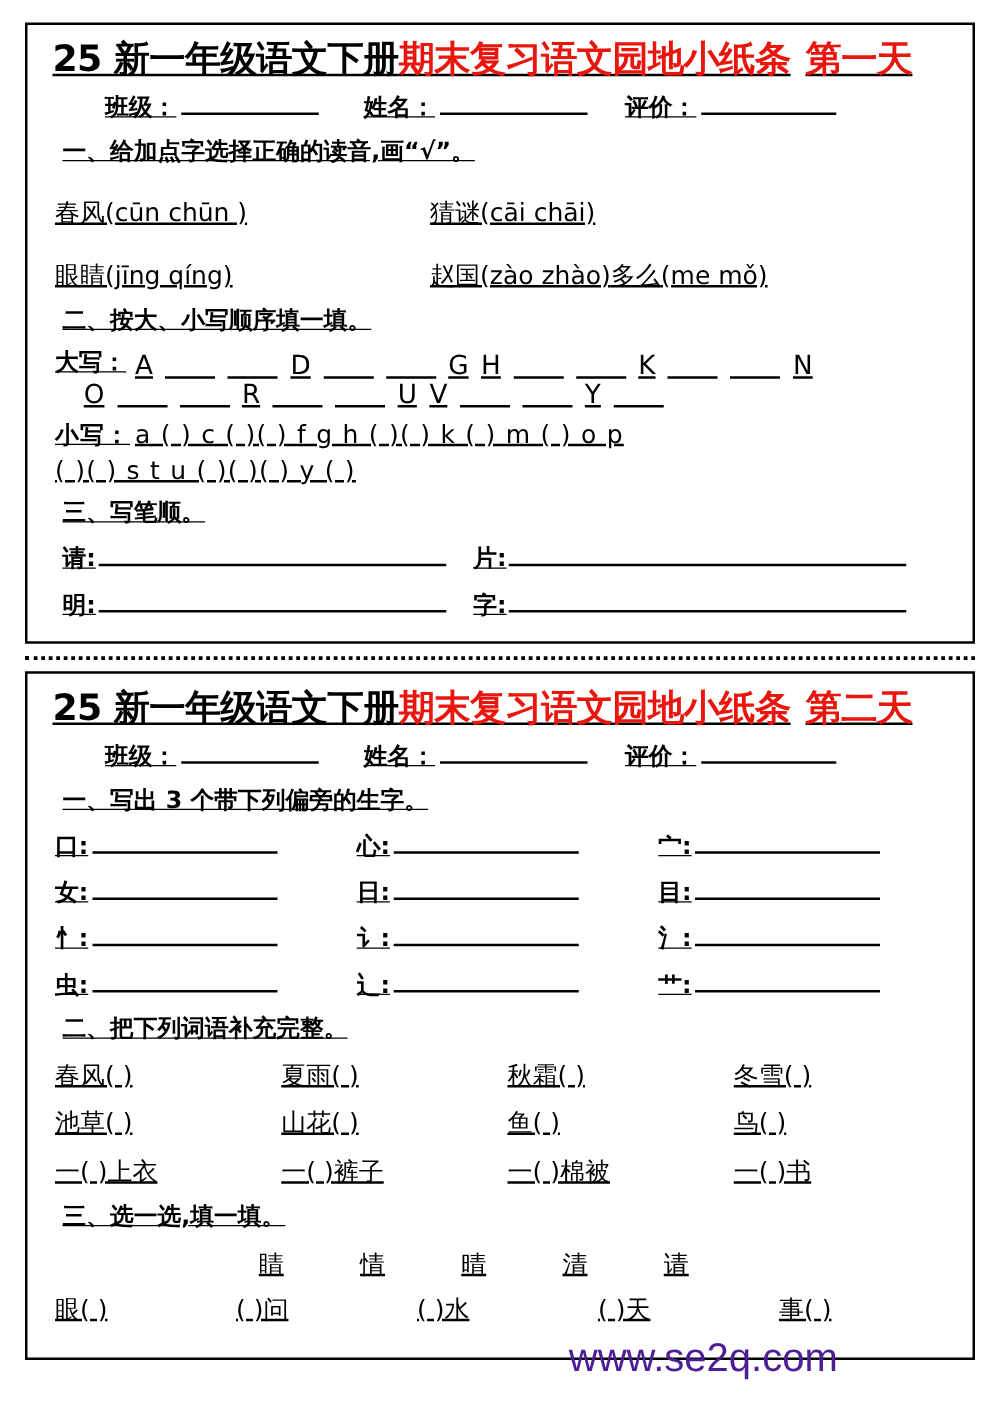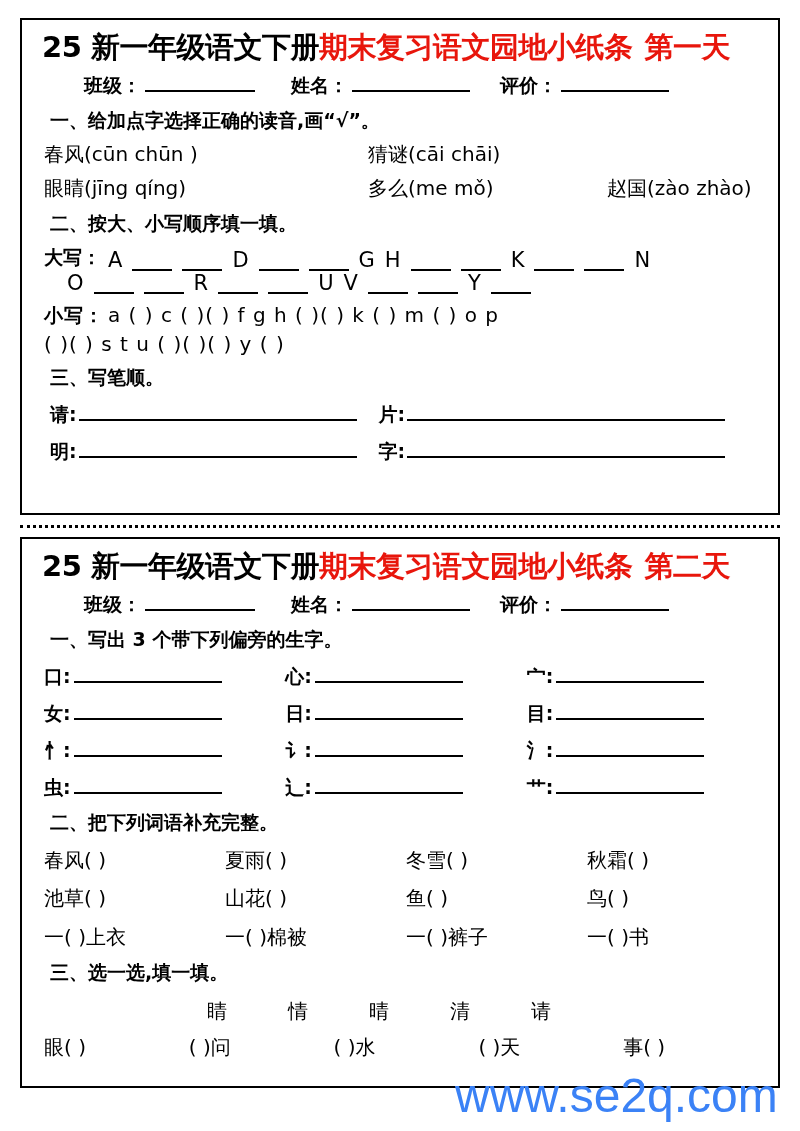--- a/index.html
+++ b/index.html
@@ -2,21 +2,21 @@
 <html><head>
 <meta charset="utf-8">
 <style>
   * { margin:0; padding:0; box-sizing:border-box; }
   html, body {
     width:800px; height:1131px;
     background:#ffffff;
     font-family:"Liberation Serif", serif;
     overflow:hidden;
   }
-  .page { position:relative; width:800px; height:987px; padding:18px 20px 10px 20px; }
+  .page { position:relative; width:800px; height:987px; padding:18px 20px 10px 20px;text-decoration:underline; }
 
   .sheet {
     border:2.5px solid #000;
     padding:6px 10px 8px 10px;
     position:relative;
     background:#fff;
   }
   .sheet-1 { height:497px; }
   .sheet-2 { height:551px; }
 
@@ -71,25 +71,24 @@
     font-family:"DejaVu Sans", sans-serif;
     margin-top:9px;
     padding-left:8px;
     letter-spacing:0px;
     margin-left:10px;
   }
 
   
   .pinyin-row {
     display:flex;
-    margin-top:7px;
-    padding-left:12px;
-    font-size:20px;
-    font-family:"DejaVu Sans", sans-serif;
-    gap:24px;
+    margin-top:23px;
+    padding-left:12px;
+    font-size:20px;
+    font-family:"DejaVu Sans", sans-serif;
   }
   .pinyin-item { white-space:nowrap; }
   .pi-1 { width:300px; }
   .pi-2 { width:215px; }
   .pi-3 { width:auto; }
 
   
   .alpha-row {
     display:flex; align-items:flex-end;
     padding-left:12px;
@@ -195,22 +194,22 @@
     font-size:20px;
     font-family:"DejaVu Sans", sans-serif;
   }
   .fill-item { width:152px; white-space:nowrap; }
 
   
   .watermark {
     position:absolute;
     left:455px; top:1068px;
     font-family:"Liberation Sans", sans-serif;
-    font-size:48px;
-    color:#3b82f6;
+    font-size:32px;
+    color:#4c1d95;
     letter-spacing:0px;
     pointer-events:none;
     white-space:nowrap;
   }
 </style>
 </head>
 <body>
 
 <div class="page">
 
@@ -247,25 +246,25 @@
       </span>
       <span class="pinyin-item pi-3">
         <span>猜谜</span><span>(cāi  chāi)</span>
       </span>
     </div>
 
     <div class="pinyin-row">
       <span class="pinyin-item pi-1">
         <span>眼睛</span><span>(jīng  qíng)</span>
       </span>
+      <span class="pinyin-item pi-3">
+        <span>赵国</span><span>(zào  zhào)</span>
+      </span>
       <span class="pinyin-item pi-2">
         <span>多么</span><span>(me  mǒ)</span>
-      </span>
-      <span class="pinyin-item pi-3">
-        <span>赵国</span><span>(zào  zhào)</span>
       </span>
     </div>
 
     <div class="sec-head">二、按大、小写顺序填一填。</div>
 
     <div class="alpha-row">
       <span class="alpha-label">大写：</span>
       <span class="alpha-seq">
         <span class="alpha-ch">A</span>
         <span class="alpha-gap"></span>
@@ -427,35 +426,35 @@
         <span class="rad-label">艹:</span>
         <span class="rad-line"></span>
       </span>
     </div>
 
     <div class="sec-head">二、把下列词语补充完整。</div>
 
     <div class="word-row">
       <span class="word-item">春风(    )</span>
       <span class="word-item">夏雨(    )</span>
+      <span class="word-item">秋霜(    )</span>
       <span class="word-item">冬雪(    )</span>
-      <span class="word-item">秋霜(    )</span>
     </div>
 
     <div class="word-row">
       <span class="word-item">池草(    )</span>
       <span class="word-item">山花(    )</span>
       <span class="word-item">鱼(    )</span>
       <span class="word-item">鸟(    )</span>
     </div>
 
     <div class="measure-row">
       <span class="measure-item">一(   )上衣</span>
+      <span class="measure-item">一(   )裤子</span>
       <span class="measure-item">一(   )棉被</span>
-      <span class="measure-item">一(   )裤子</span>
       <span class="measure-item">一(   )书</span>
     </div>
 
     <div class="sec-head">三、选一选,填一填。</div>
 
     <div class="choice-row">
       <span class="choice-ch">睛</span>
       <span class="choice-ch">情</span>
       <span class="choice-ch">晴</span>
       <span class="choice-ch">清</span>

